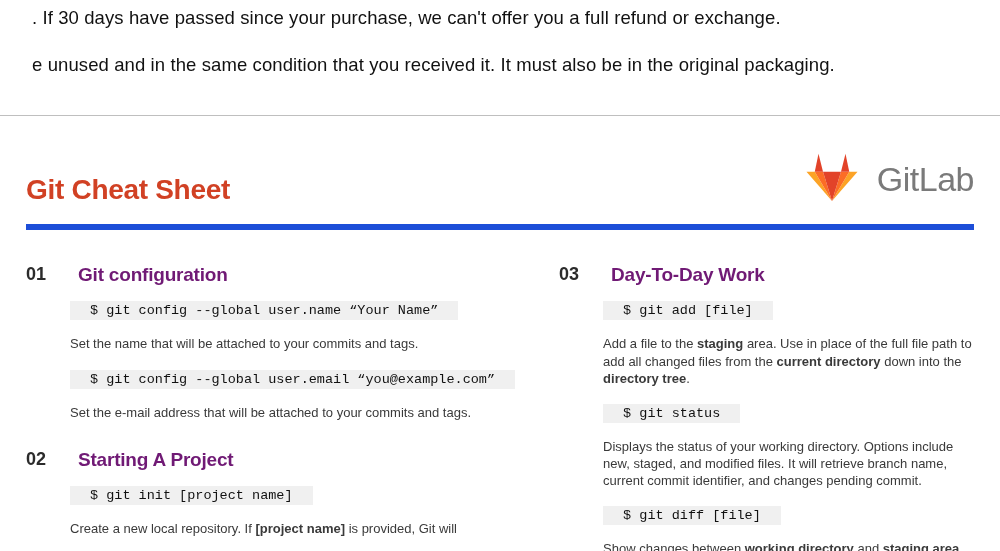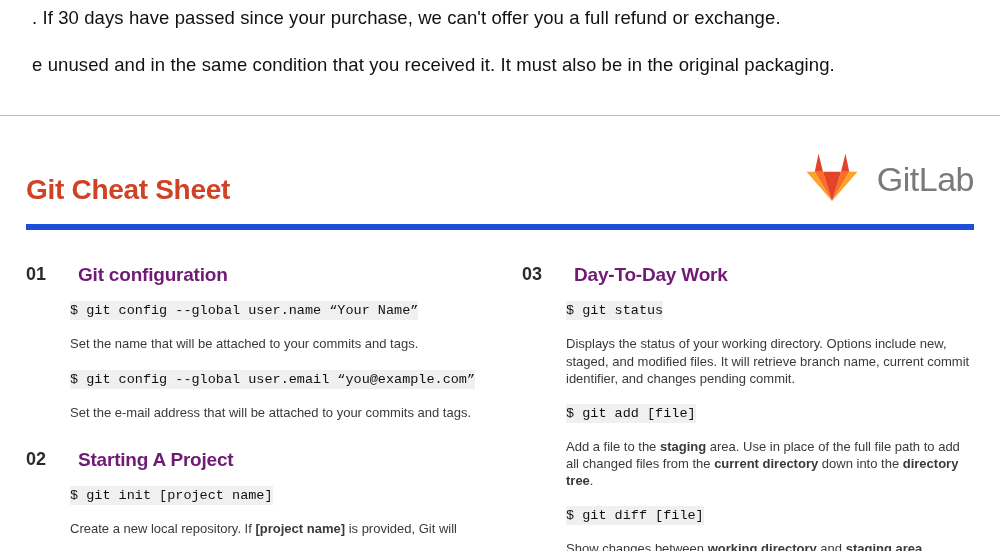--- a/index.html
+++ b/index.html
@@ -77,21 +77,21 @@
     font-weight: 700;
     color: #701a75;
     letter-spacing: -0.2px;
   }
 
   .item { margin: 0 0 16px 44px; }
   .cmd {
     font-family: "SFMono-Regular", Consolas, "Liberation Mono", Menlo, monospace;
     font-size: 13.5px;
     background: #f0f0f0;
-    padding: 2px 0;
+    padding: 2px 20px;
     display: inline-block;
     color: #111;
     white-space: nowrap;
   }
   .desc {
     margin-top: 15px;
     font-size: 13px;
     line-height: 1.32;
     color: #3a3a3a;
   }
@@ -160,26 +160,26 @@
       </div>
 
       <div class="col">
 
         <div class="section">
           <div class="section-head">
             <span class="sec-num">03</span>
             <span class="sec-title">Day-To-Day Work</span>
           </div>
           <div class="item">
+            <div class="cmd">$ git add [file]</div>
+            <div class="desc">Add a file to the <b>staging</b> area. Use in place of the full file path to add all changed files from the <b>current directory</b> down into the <b>directory tree</b>.</div>
+          </div>
+          <div class="item">
             <div class="cmd">$ git status</div>
             <div class="desc">Displays the status of your working directory. Options include new, staged, and modified files. It will retrieve branch name, current commit identifier, and changes pending commit.</div>
-          </div>
-          <div class="item">
-            <div class="cmd">$ git add [file]</div>
-            <div class="desc">Add a file to the <b>staging</b> area. Use in place of the full file path to add all changed files from the <b>current directory</b> down into the <b>directory tree</b>.</div>
           </div>
           <div class="item">
             <div class="cmd">$ git diff [file]</div>
             <div class="desc">Show changes between <b>working directory</b> and <b>staging area</b>.</div>
           </div>
           <div class="item">
             <div class="cmd">$ git diff --staged [file]</div>
             
           </div>
         </div>

